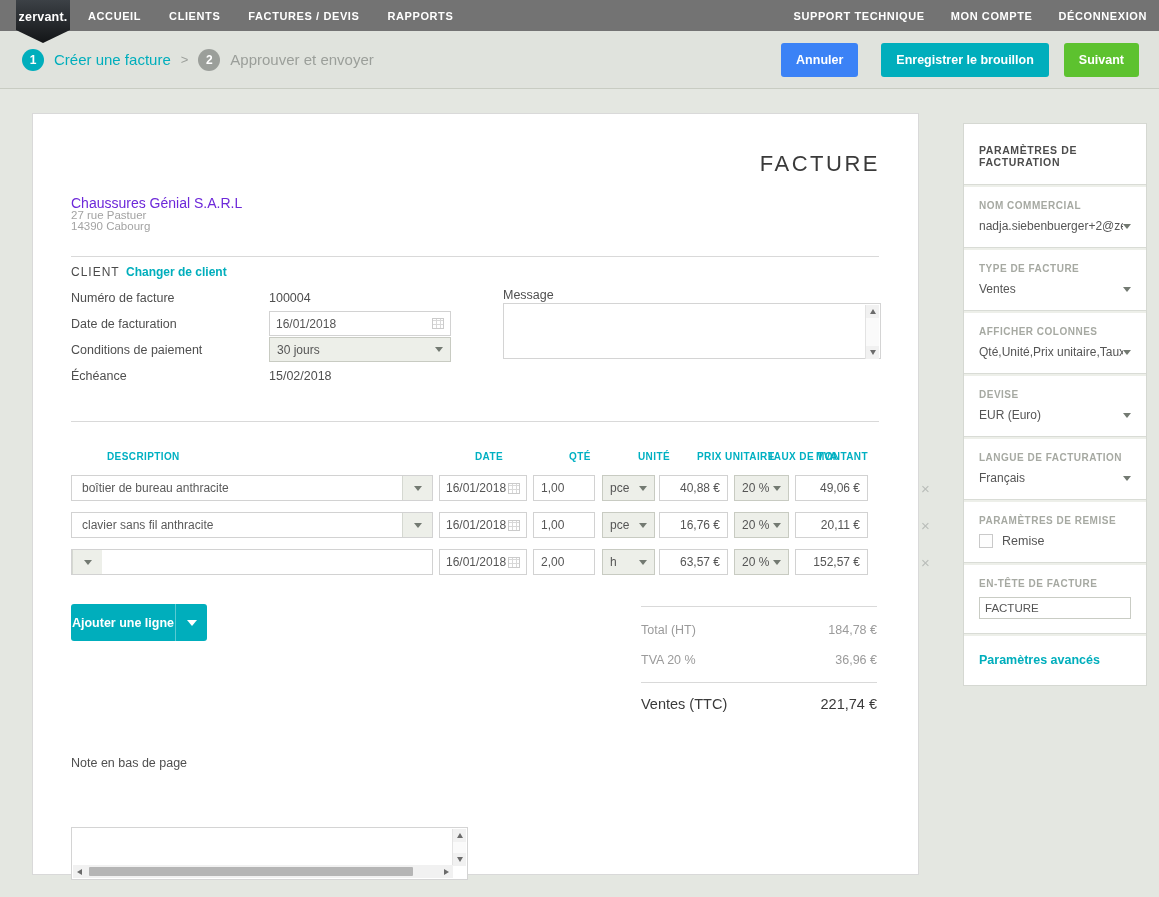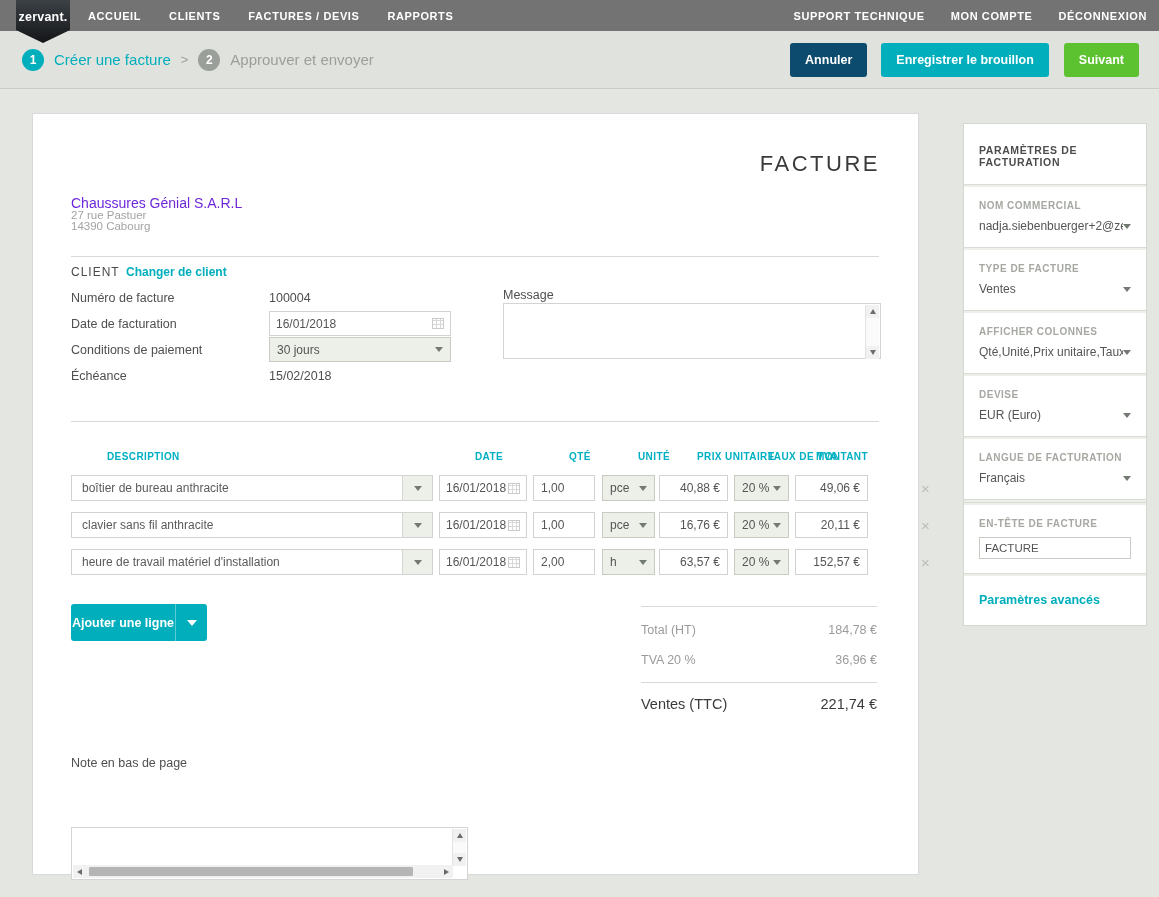--- a/index.html
+++ b/index.html
@@ -27,21 +27,21 @@
   .stepbar { position:absolute; top:31px; left:0; width:1159px; height:58px; background:#e0e3dd; border-bottom:1px solid #c8ccc2; }
   .steps { position:absolute; left:22px; top:0; height:57px; display:flex; align-items:center; gap:10px; }
   .step-circle { width:22px; height:22px; border-radius:50%; color:#fff; font-size:12px; font-weight:bold; display:flex; align-items:center; justify-content:center; }
   .step-circle.active { background:#00aebc; }
   .step-circle.inactive { background:#9b9f9a; }
   .step-label.active { color:#00aebc; font-size:15px; }
   .step-label.inactive { color:#9b9f9a; font-size:15px; }
   .step-sep { color:#9b9f9a; font-size:13px; }
   .step-actions { position:absolute; right:20px; top:0; height:57px; display:flex; align-items:center; }
   .btn { border:none; border-radius:3px; color:#fff; font-family:inherit; font-size:12.5px; font-weight:bold; padding:10px 15px; cursor:pointer; white-space:nowrap; }
-  .btn-cancel { background:#0c4a6e; margin-right:14px; }
+  .btn-cancel { background:#3b82f6; margin-right:23px; }
   .btn-save { background:#00aebc; margin-right:15px; }
   .btn-next { background:#5dc22f; }
   
   .card { position:absolute; left:32px; top:113px; width:887px; height:762px; background:#fff; border:1px solid #d9d9d9; }
   .abs { position:absolute; }
   .lbl { font-size:12.5px; color:#4f4f4f; }
   .client-caption { font-size:12px; letter-spacing:1px; color:#4a4a4a; }
   .teal-link { color:#00aebc; font-size:12px; font-weight:bold; cursor:pointer; }
   .facture-title { font-size:22px; letter-spacing:2.5px; color:#3a3a3a; }
   .client-name { font-size:14px; color:#6d28d9;text-align:center; }
@@ -234,21 +234,20 @@
     <div class="cell gsel" style="left:663px; width:55px;">
       <span>20 %</span>
         <span class="chev"></span>
     </div>
     <div class="cell" style="left:724px; width:73px;"><input class="fld right" value="20,11 €" style=""></div>
     <span class="close-x" style="left:850px;">×</span>
   </div>
 
   <div class="li-row" style="top:435px;">
     <div class="combo">
-      <span class="combo-text">heure de travail matériel d'installation</span>
       <span class="combo-btn">
           <span class="chev"></span>
         </span>
     </div>
     <div class="cell tinput" style="left:368px; width:88px;">
       <span>16/01/2018</span>
       <span class="cal-icon"></span>
     </div>
     <div class="cell" style="left:462px; width:62px;"><input class="fld" value="2,00" style=""></div>
     <div class="cell gsel" style="left:531px; width:53px;">
@@ -351,20 +350,27 @@
 
   <div class="sb-section">
     <div class="sb-label">LANGUE DE FACTURATION</div>
     <div class="sb-value">
       <span class="txt">Français</span>
       <span class="chev"></span>
     </div>
   </div>
   <div class="sb-gap"></div>
 
+  <div class="sb-section">
+    <div class="sb-label">PARAMÈTRES DE REMISE</div>
+    <div class="cb-row">
+      <span class="checkbox"></span>
+      <span>Remise</span>
+    </div>
+  </div>
   <div class="sb-gap"></div>
 
   <div class="sb-section">
     <div class="sb-label">EN-TÊTE DE FACTURE</div>
     <input class="sb-input" value="FACTURE" style="">
   </div>
   <div class="sb-gap"></div>
 
   <div class="sb-link">Paramètres avancés</div>
 </div>

